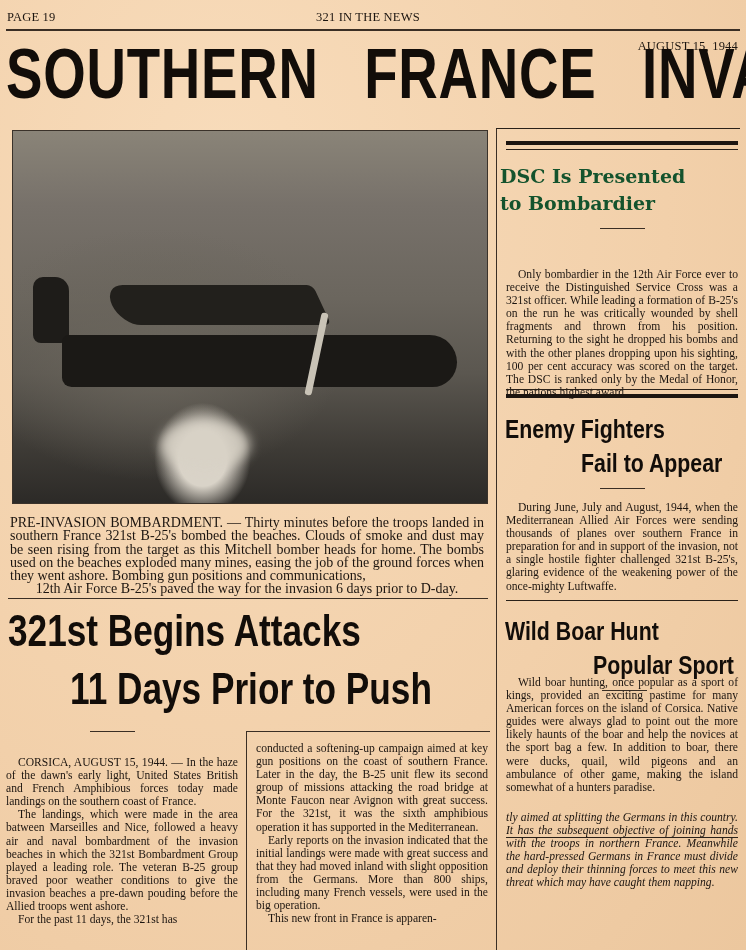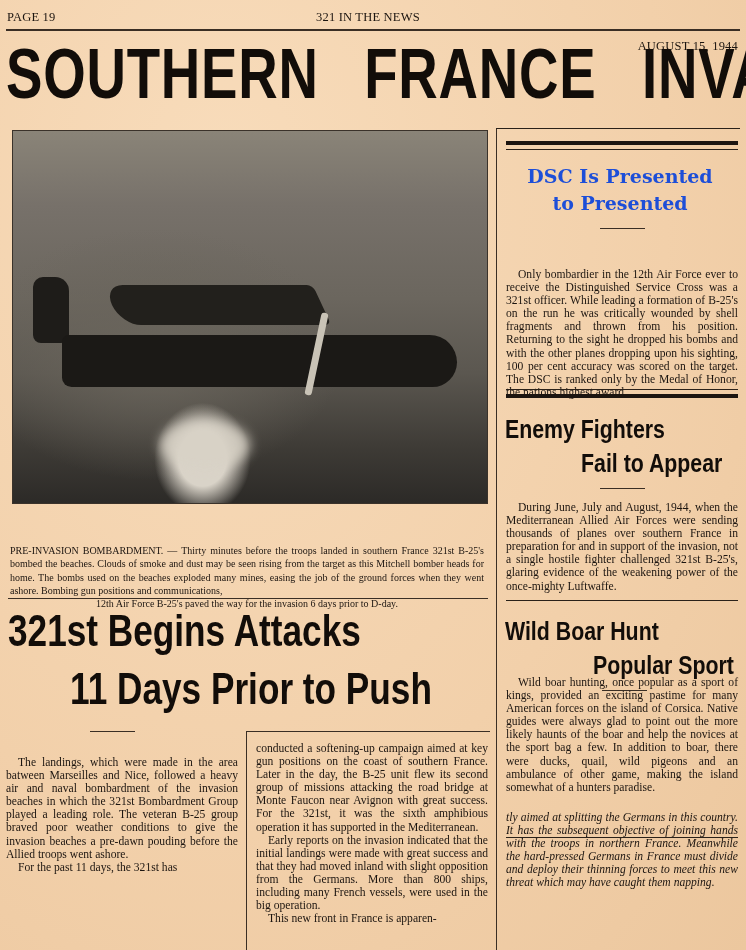--- a/index.html
+++ b/index.html
@@ -37,39 +37,39 @@
     }
     .plane-wing {
       left:112px; top:285px; width:210px; height:40px; background:#22201c;
       transform:skewX(25deg); border-radius:20px 6px 6px 20px;
     }
     .plane-tail { left:33px; top:277px; width:36px; height:66px; background:#1e1c19; border-radius:10px 14px 8px 8px; }
     .plane-prop { left:313px; top:312px; width:7px; height:84px; background:#c9c3b6; transform:rotate(12deg); border-radius:3px; }
     .smoke { left:160px; top:420px; width:90px; height:50px; background:#d8d2c6; border-radius:50%; filter:blur(6px); opacity:0.85; }
     .col-vrule { background:#3a2e24; width:1px; }
     .caption {
-      left:10px; top:544px; width:474px; font-size:10px; line-height:13.3px;
+      left:10px; top:516px; width:474px; font-size:14px; line-height:13.3px;
       text-align:justify; font-family:"Liberation Serif", serif;
     }
     .caption .last { text-align:center; display:block; }
     .hr { height:1px; background:#3a2e24; }
     .head-2 {
       font-family:"Liberation Sans", sans-serif; font-weight:bold; color:#120d09;
       font-size:44px; line-height:50px; white-space:nowrap;
       transform:scaleX(0.8); transform-origin:left top;
     }
     .short-rule { height:1px; background:#3a2e24; width:45px; }
     .body-text {
       font-family:"Liberation Serif", serif; font-size:11.6px; line-height:13.1px;
       text-align:justify; hyphens:manual;
     }
     .body-text p { margin:0; text-indent:12px; }
     .side-head-serif {
       font-family:"DejaVu Serif", serif; font-weight:bold; font-size:19px; line-height:27px;
-      text-align:center; color:#1d4ed8;
+      color:#14532d;
     }
     .side-head-sans {
       font-family:"Liberation Sans", sans-serif; font-weight:bold; font-size:26px; line-height:34px;
       white-space:nowrap; transform:scaleX(0.82); transform-origin:left top; color:#120d09;
     }
     .thick { height:4px; background:#1c1510; }
     .thin { height:1px; background:#2a2119; }
   </style>
 </head>
 <body>
@@ -94,37 +94,38 @@
 </div>
 <div class="abs hr" style="left:8px; top:598px; width:480px;"></div>
 
 <div class="abs head-2" style="left:8px; top:606px;">321st Begins Attacks</div>
 <div class="abs head-2" style="left:70px; top:664px;">11 Days Prior to Push</div>
 <div class="abs short-rule" style="left:90px; top:731px;"></div>
 <div class="abs hr" style="left:246px; top:731px; width:244px;"></div>
 <div class="abs col-vrule" style="left:246px; top:731px; height:219px;"></div>
 
 <div class="abs body-text" style="left:6px; top:756px; width:232px;">
+  <p>CORSICA, AUGUST 15, 1944. — In the haze of the dawn's early light, United States British and French Amphibious forces today made landings on the southern coast of France.</p>
   <p>The landings, which were made in the area batween Marseilles and Nice, followed a heavy air and naval bombardment of the invasion beaches in which the 321st Bombardment Group played a leading role. The veteran B-25 group braved poor weather conditions to give the invasion beaches a pre-dawn pouding before the Allied troops went ashore.</p>
   <p>For the past 11 days, the 321st has</p>
 </div>
 <div class="abs body-text" style="left:256px; top:742px; width:232px;">
   <p style="text-indent:0">conducted a softening-up campaign aimed at key gun positions on the coast of southern France. Later in the day, the B-25 unit flew its second group of missions attacking the road bridge at Monte Faucon near Avignon with great success. For the 321st, it was the sixth amphibious operation it has supported in the Mediterranean.</p>
   <p>Early reports on the invasion indicated that the initial landings were made with great success and that they had moved inland with slight opposition from the Germans. More than 800 ships, including many French vessels, were used in the big operation.</p>
   <p>This new front in France is apparen-</p>
 </div>
 
 <div class="abs col-vrule" style="left:496px; top:128px; height:822px;"></div>
 <div class="abs thin" style="left:496px; top:128px; width:244px;"></div>
 
 <div class="abs thick" style="left:506px; top:141px; width:232px;"></div>
 <div class="abs thin" style="left:506px; top:149px; width:232px;"></div>
 <div class="abs side-head-serif" style="left:500px; top:163px; width:240px;">
   <div>DSC Is Presented</div>
-  <div>to Presented</div>
+  <div>to Bombardier</div>
 </div>
 <div class="abs short-rule" style="left:600px; top:228px;"></div>
 <div class="abs body-text" style="left:506px; top:240px; width:232px;margin-top:28px;">
   <p>Only bombardier in the 12th Air Force ever to receive the Distinguished Service Cross was a 321st officer. While leading a formation of B-25's on the run he was critically wounded by shell fragments and thrown from his position. Returning to the sight he dropped his bombs and with the other planes dropping upon his sighting, 100 per cent accuracy was scored on the target. The DSC is ranked only by the Medal of Honor, the nations highest award.</p>
 </div>
 
 <div class="abs thin" style="left:506px; top:389px; width:232px;"></div>
 <div class="abs thick" style="left:506px; top:394px; width:232px;"></div>
 <div class="abs side-head-sans" style="left:505px; top:412px;">Enemy Fighters</div>
 <div class="abs side-head-sans" style="left:581px; top:446px;">Fail to Appear</div>

